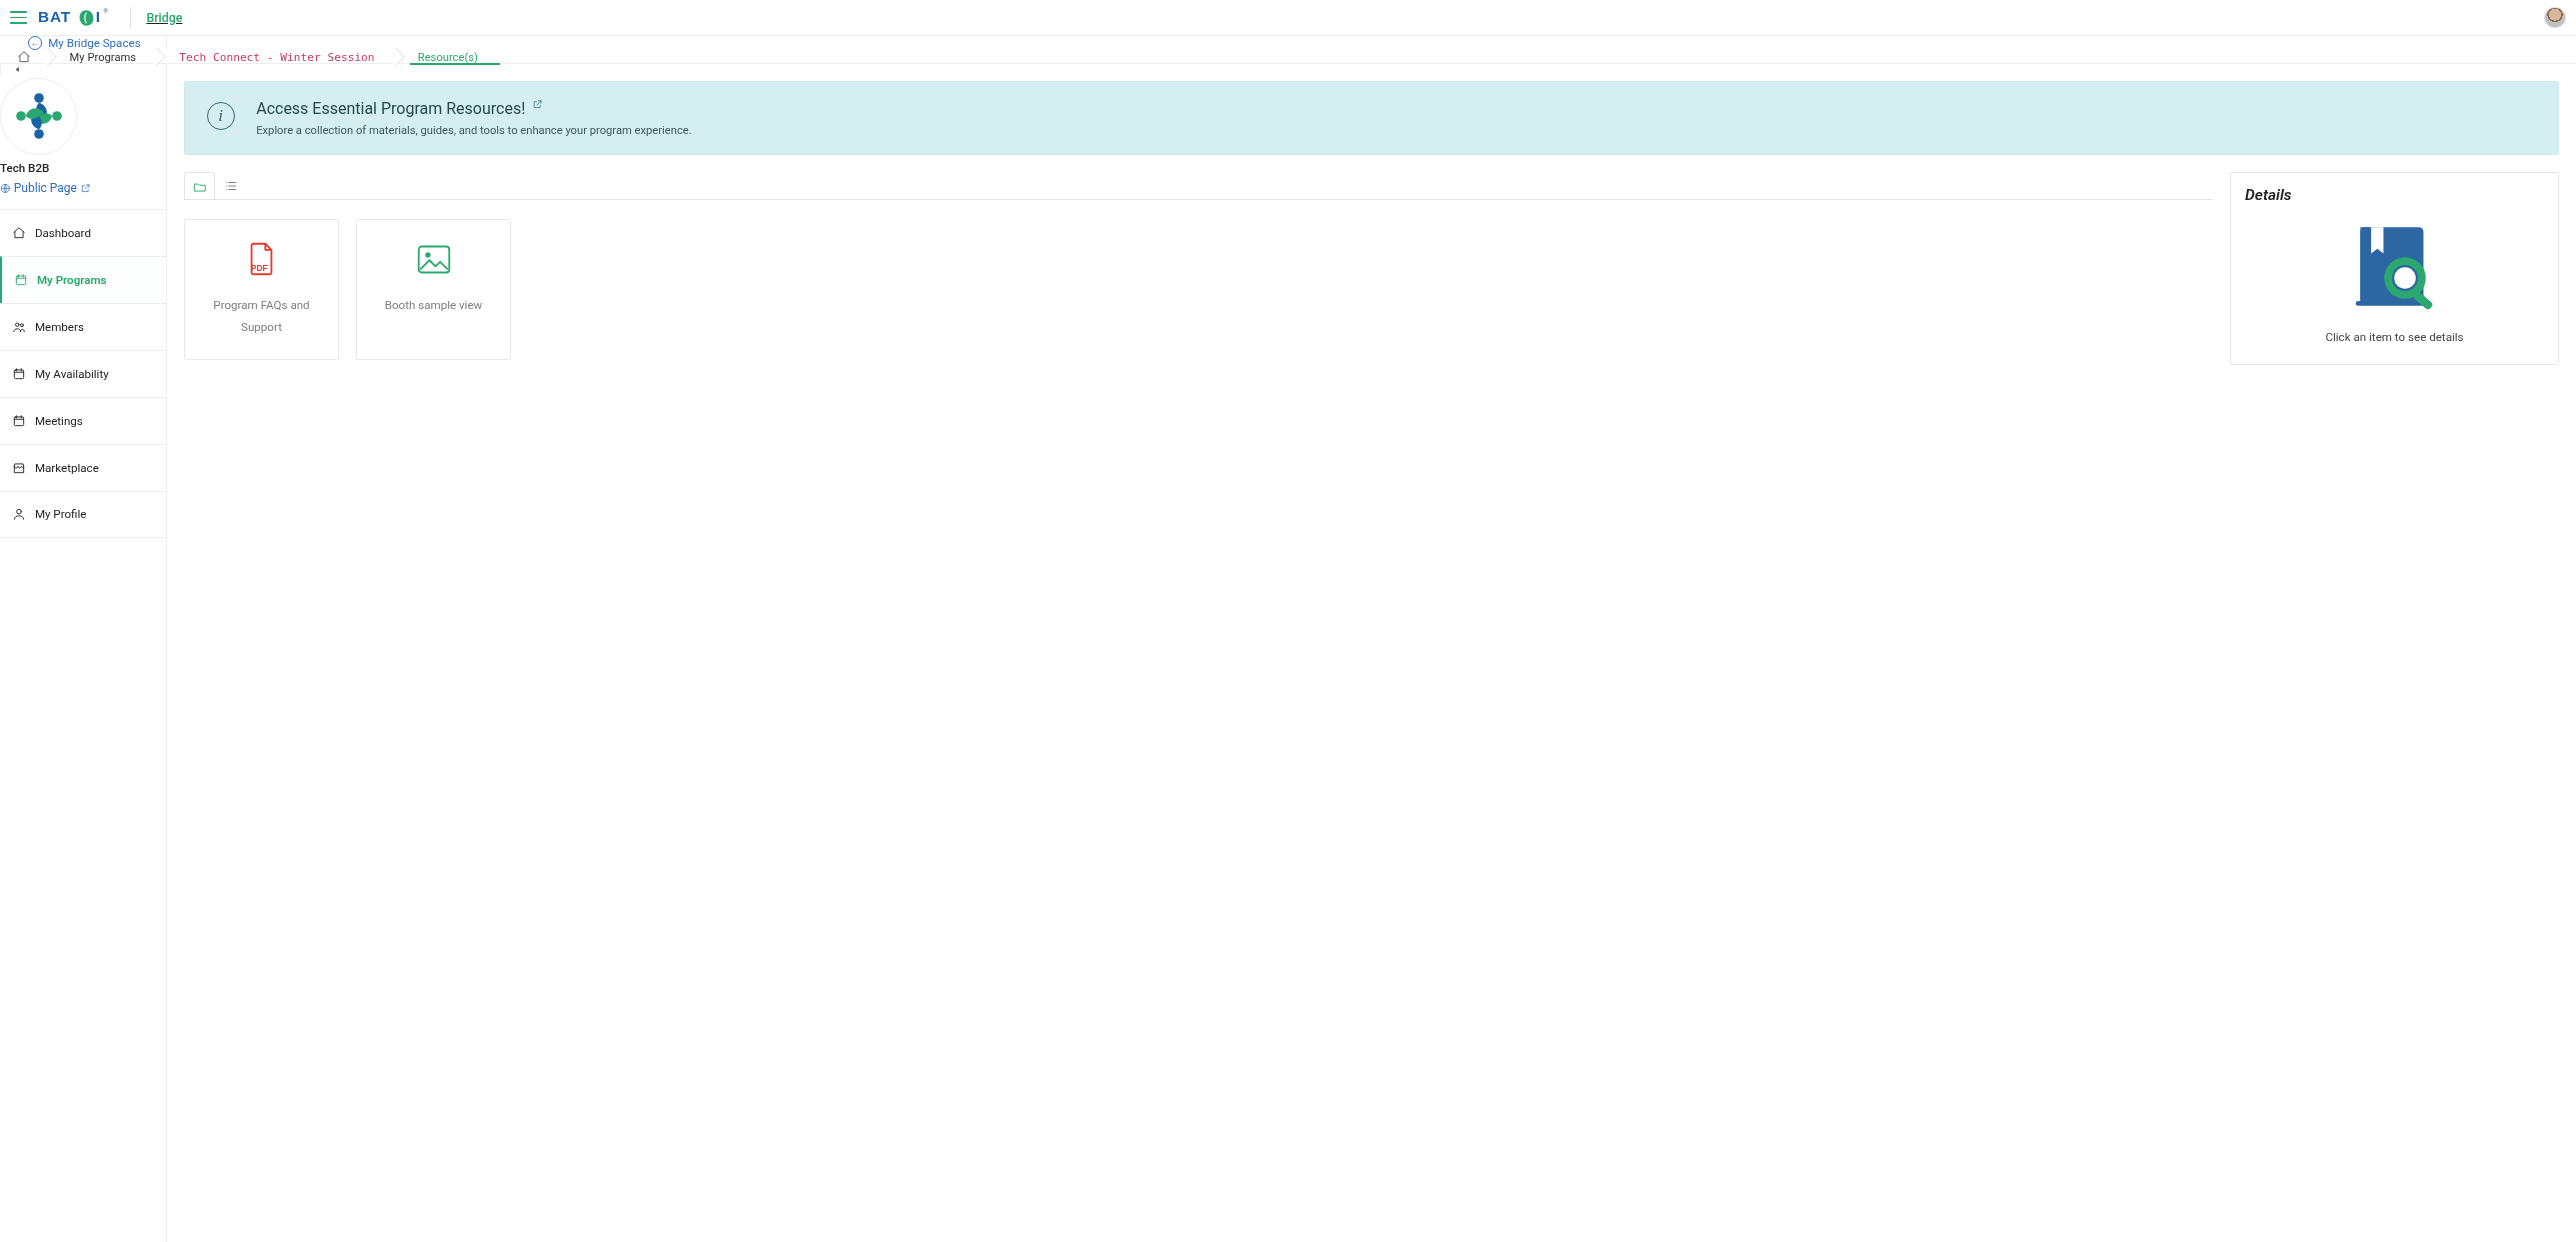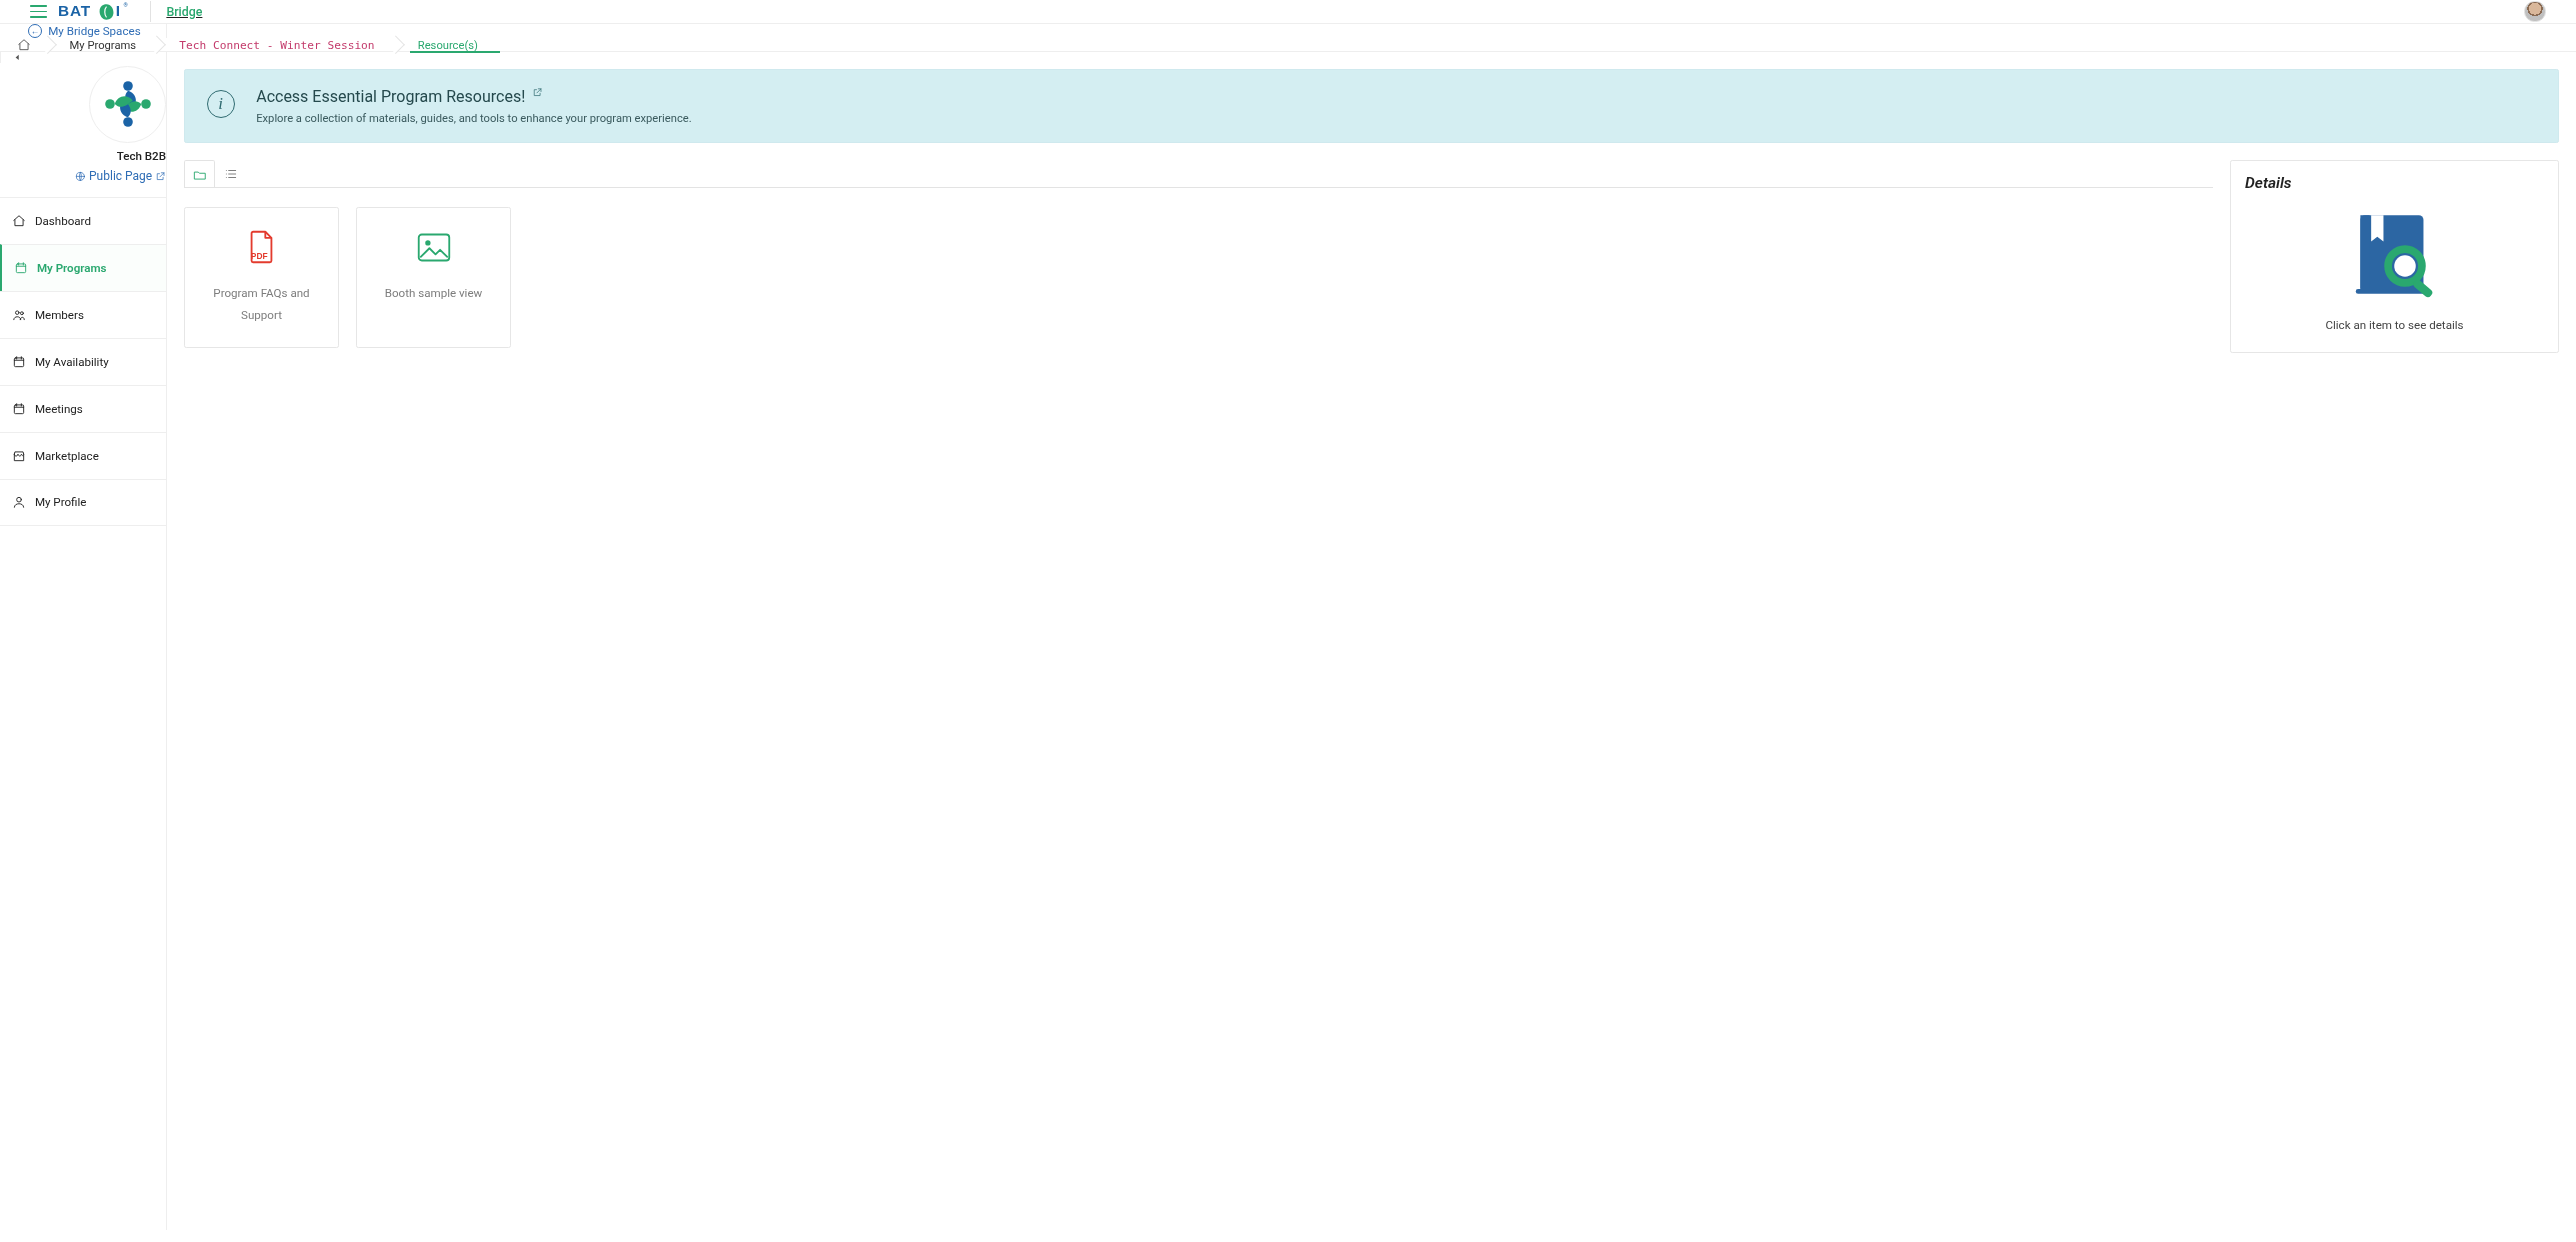--- a/index.html
+++ b/index.html
@@ -1,19 +1,19 @@
 <!DOCTYPE html>
 <html style="font-size:12.4px"><head>
 <meta charset="utf-8">
 <style>
   * { box-sizing: border-box; margin: 0; padding: 0; }
   html, body { height: 100%; font-family: -apple-system, BlinkMacSystemFont, "Segoe UI", Roboto, Helvetica, Arial, sans-serif; color:#222; background:#fff; }
 
   
-  .topbar { height:24px; border-bottom:0.8px solid #eee; display:flex; align-items:center; padding:0 30px; justify-content:space-between;text-decoration:underline;}
+  .topbar { height:36px; border-bottom:0.8px solid #eee; display:flex; align-items:center; padding:0 10px; justify-content:space-between;text-decoration:underline;}
   .topbar-left { display:flex; align-items:center; gap:10.8px;}
   .hamburger { width:17px; height:12.4px; color:#2a6; cursor:pointer; display:flex; flex-direction:column; justify-content:space-between; }
   .hamburger span{display:block; height:1.5px; background:#2aa86f; border-radius:0.8px;}
   .topbar-divider{width:0.8px; height:21.6px; background:#e2e2e2; margin:0 4.6px;}
   .brand-bridge{color:#2aa86f; font-size:12.4px; font-weight:500;}
   .avatar{width:21.6px; height:21.6px; border-radius:50%; background:radial-gradient(circle at 50% 35%, #d9b79a 0 38%, #8a6a52 38% 48%, #c0c0c0 48% 100%); border:0.8px solid #ddd; cursor:pointer;}
 
   
   .crumbbar{height:28px; border-bottom:0.8px solid #eee; display:flex; align-items:stretch;flex-direction:column;}
   .back-spaces{width:167px; border-right:0.8px solid #eee; display:flex; align-items:center; gap:6.2px; padding-left:28px; color:#2f6db5; font-size:11.6px; cursor:pointer;}
@@ -30,21 +30,21 @@
   .crumb.current{color:#2aa86f;}
   .crumb.current::after{display:none;}
   .crumb.current .underline{position:absolute; left:14px; right:0; bottom:-0.8px; height:1.5px; background:#2aa86f;}
 
   .crumb-right{width:34px; border-left:0.8px solid #eee; display:flex; align-items:center; justify-content:center; color:#555; cursor:pointer;}
   .crumb-right svg{width:10.8px; height:10.8px;}
 
   
   .body{display:flex; height:calc(100% - 64px);}
   .sidebar{width:167px; border-right:0.8px solid #eee; padding-top:10.8px; overflow:hidden;}
-  .avatar-block{display:flex; flex-direction:column; align-items:flex-end; gap:6.2px; padding:3.1px 0 12.4px;margin-left:48px;}
+  .avatar-block{display:flex; flex-direction:column; align-items:flex-start; gap:6.2px; padding:3.1px 0 12.4px;}
   .org-logo{width:77px; height:77px; border-radius:50%; border:0.8px solid #eee; display:flex; align-items:center; justify-content:center; background:#fff;}
   .org-name{font-size:11.6px; color:#222; font-weight:500;}
   .public-link{color:#2f6db5; font-size:12px; display:flex; align-items:center; gap:3px; cursor:pointer;}
   .public-link svg{width:10.8px; height:10.8px;}
 
   .nav{margin-top:1px;}
   .nav-item{height:47px; border-top:0.8px solid #eee; display:flex; align-items:center; gap:9.3px; padding-left:11.6px; font-size:11.6px; color:#222; cursor:pointer;}
   .nav-item:last-child{border-bottom:0.8px solid #eee;}
   .nav-item.active{color:#2aa86f; border-left:2.3px solid #2aa86f; background:#fbfefc; font-weight:600;}
   .nav-item svg{width:14px;height:14px;flex-shrink:0;}

